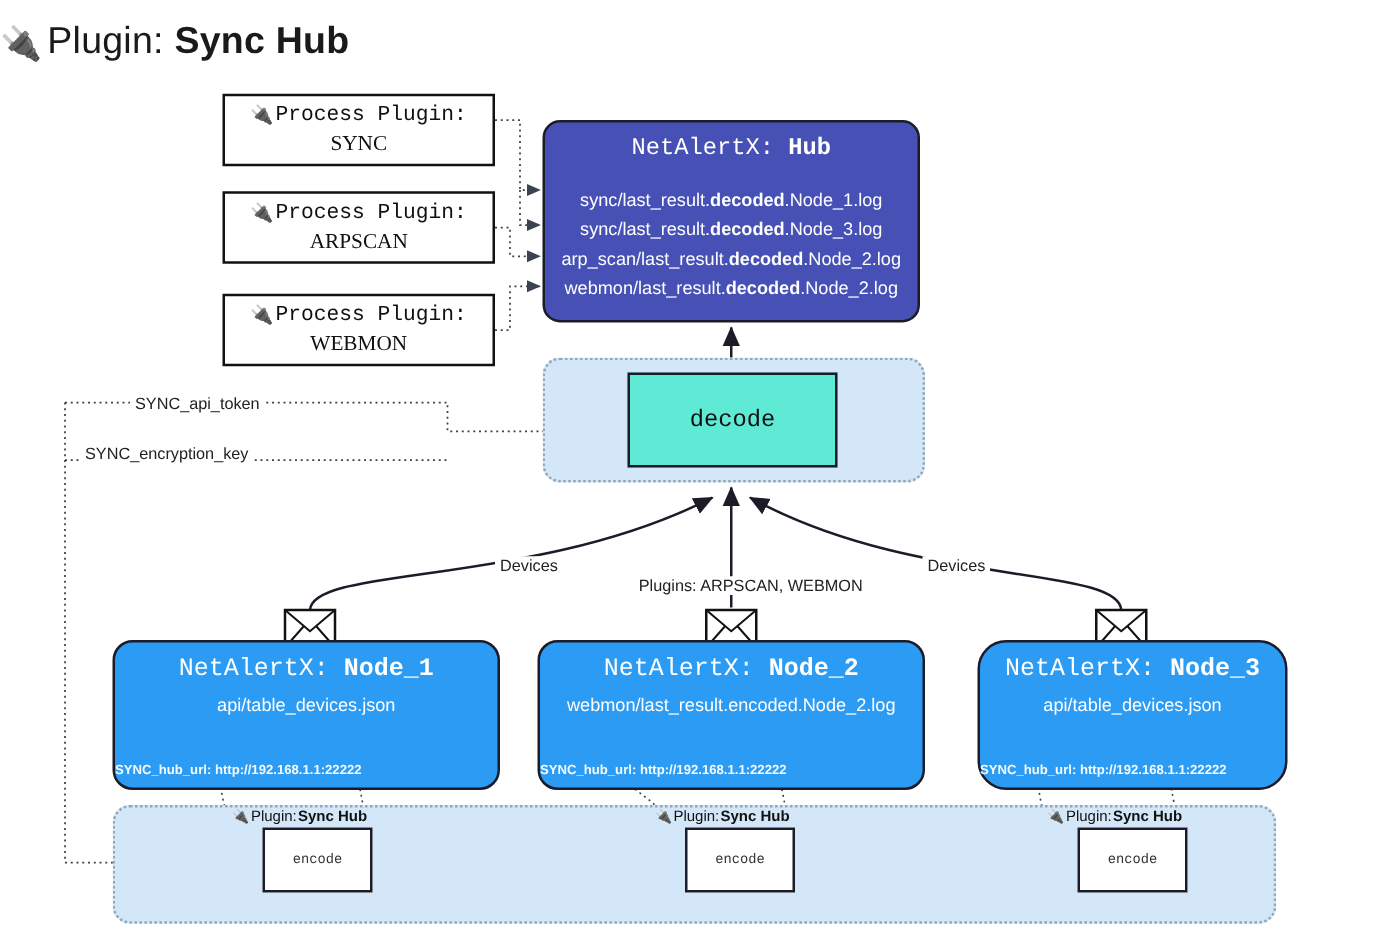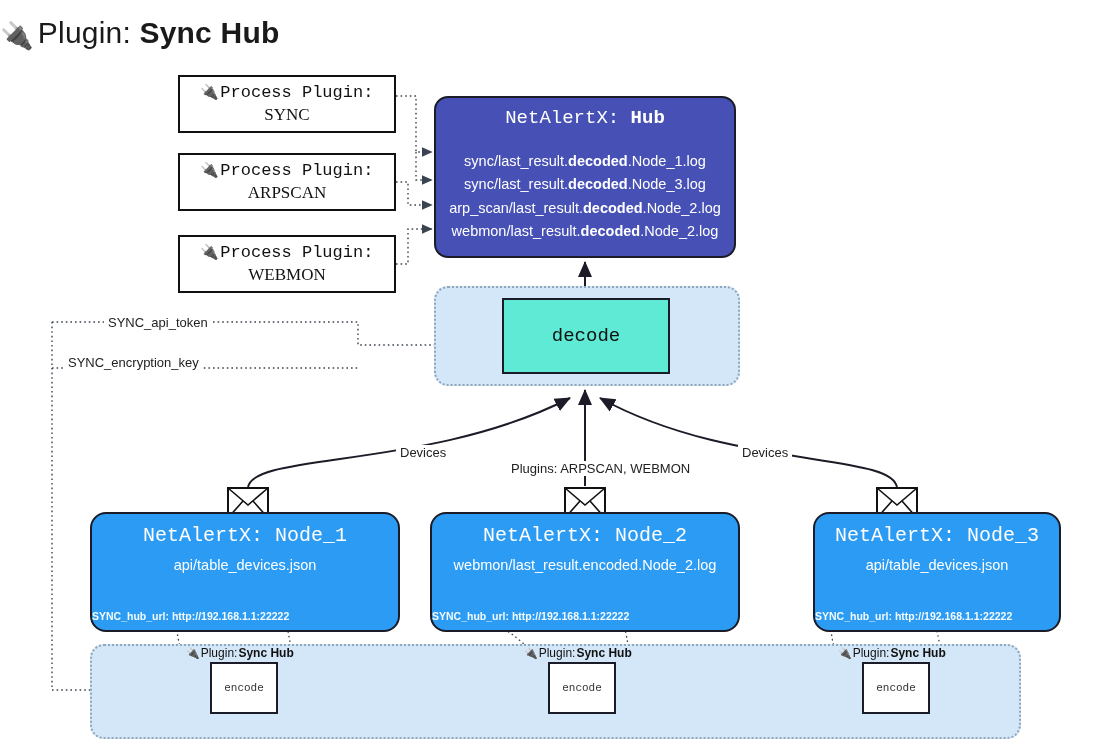--- a/index.html
+++ b/index.html
@@ -122,53 +122,53 @@
     height:120px;
     padding-top:10px;
   }
   .nodebox .ntitle{
     text-align:center;
     font-family:"Liberation Mono","DejaVu Sans Mono",monospace;
     font-size:20px;
     white-space:nowrap;
     margin-bottom:6px;
   }
-  .nodebox .ntitle .b{font-weight:400;}
+  .nodebox .ntitle .b{font-weight:700;}
   .nodebox .nline{
     text-align:center;
     font-size:14.5px;
     line-height:1.05;
     padding:5px 0;
     white-space:nowrap;
   }
   .nodebox .nfoot{
     position:absolute;
     left:0;bottom:8px;width:100%;
     text-align:left;
     font-size:10.5px;
     font-weight:700;
     color:#f4fbff;
     white-space:nowrap;
   }
   #node1{left:90px;top:512px;width:310px;}
   #node2{left:430px;top:512px;width:310px;}
-  #node3{left:813px;top:512px;width:248px;}
+  #node3{left:782px;top:512px;width:248px;border-radius:23px;}
 
   
   #bottomwrap{
     left:90px;top:644px;width:931px;height:95px;
     background:#d4e7f8;
     border:2px dotted #8fa6bb;
     border-radius:14px;
     box-sizing:border-box;
   }
   .encbox{
     background:#fff;
     border:2px solid #1c1c28;
-    width:68px;height:52px;
+    width:88px;height:52px;
     display:flex;align-items:center;justify-content:center;
     font-family:"Liberation Mono","DejaVu Sans Mono",monospace;
     font-size:11px;color:#333;
   }
   .enclabel{
     position:absolute;
     font-size:12px;
     color:#111;
     white-space:nowrap;
     display:flex;align-items:center;gap:1px;

